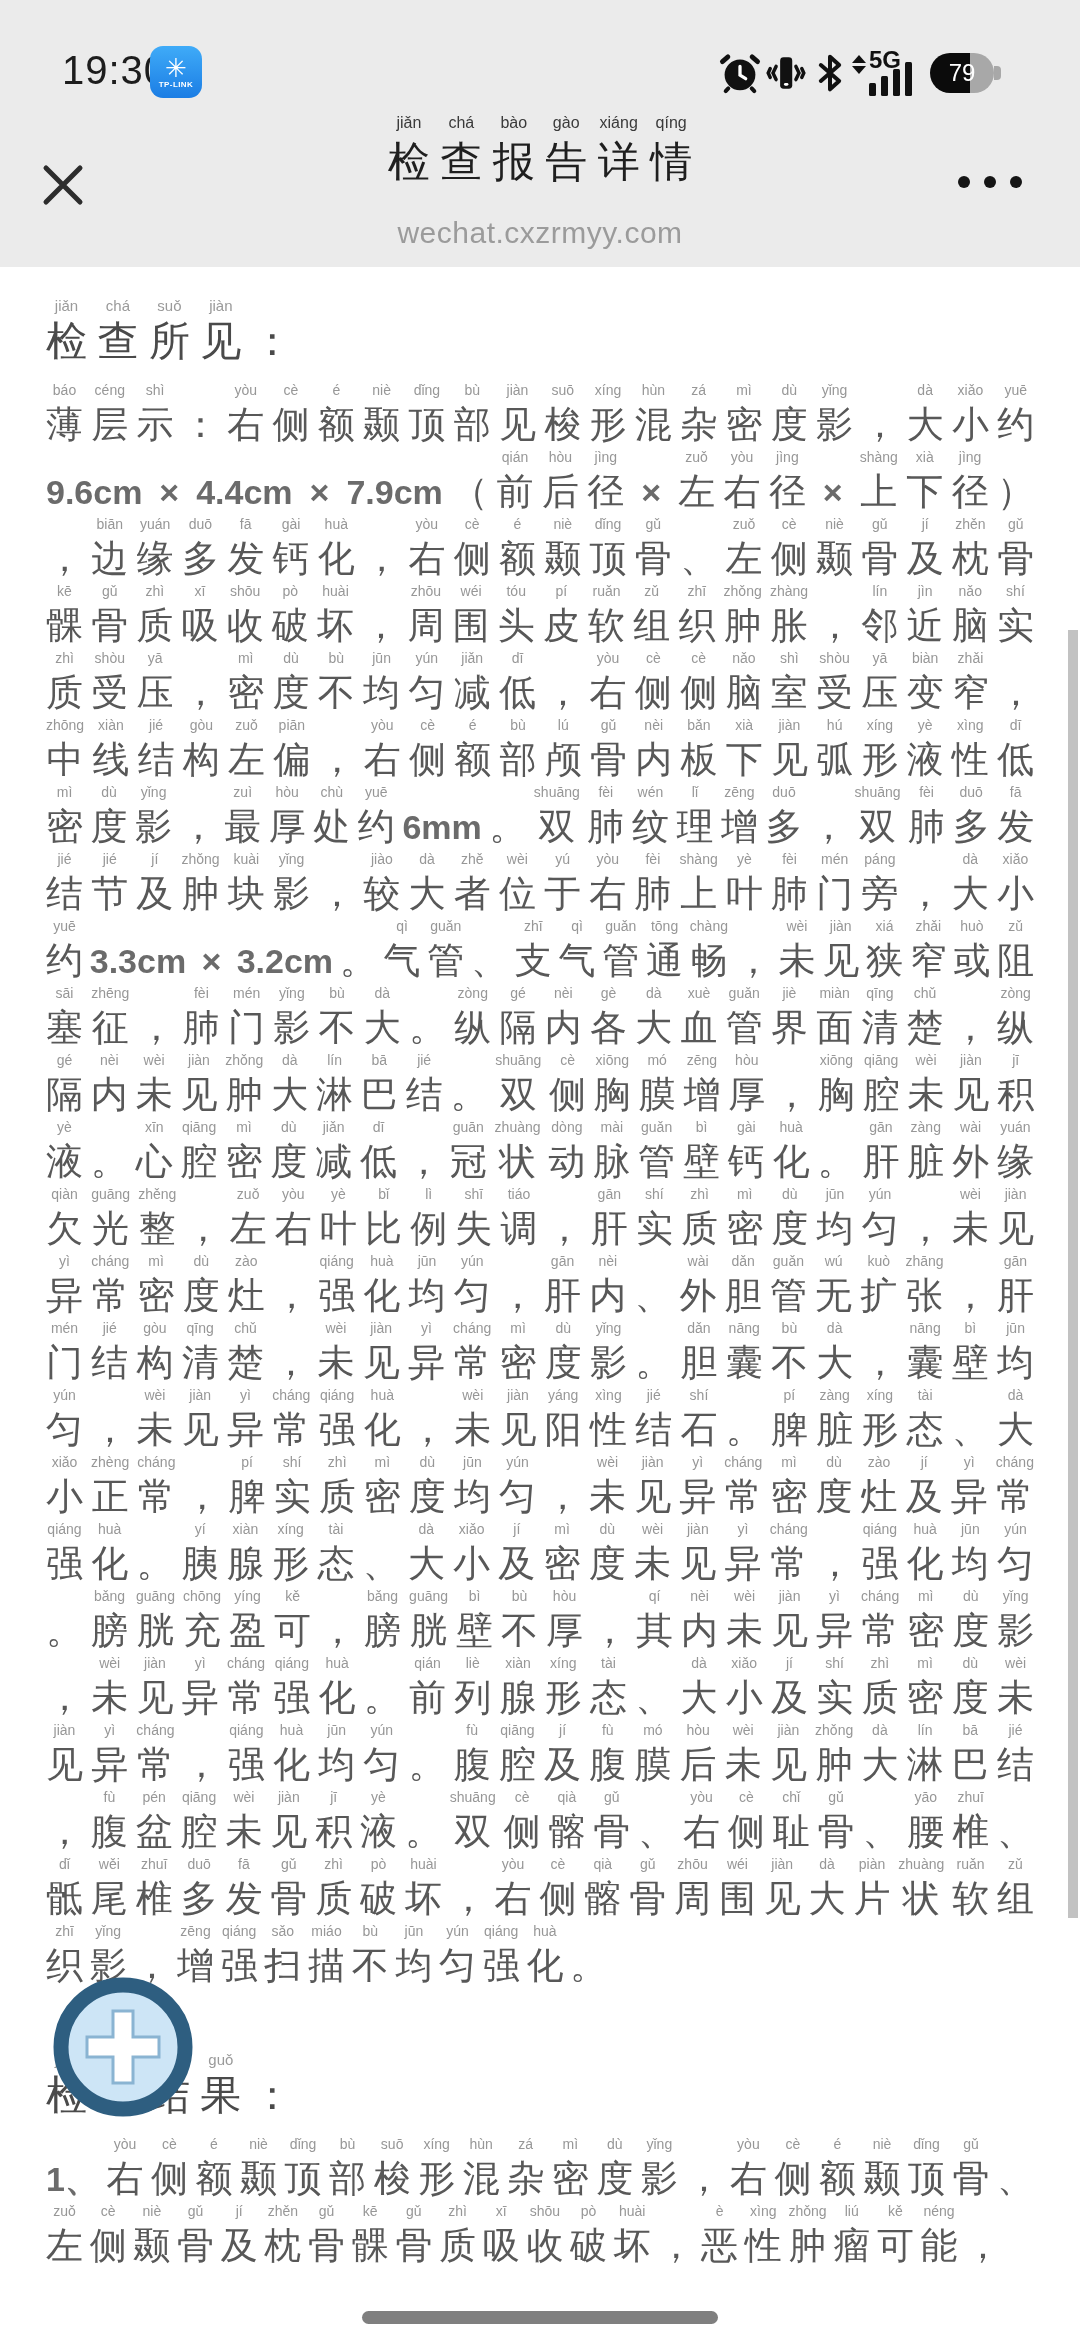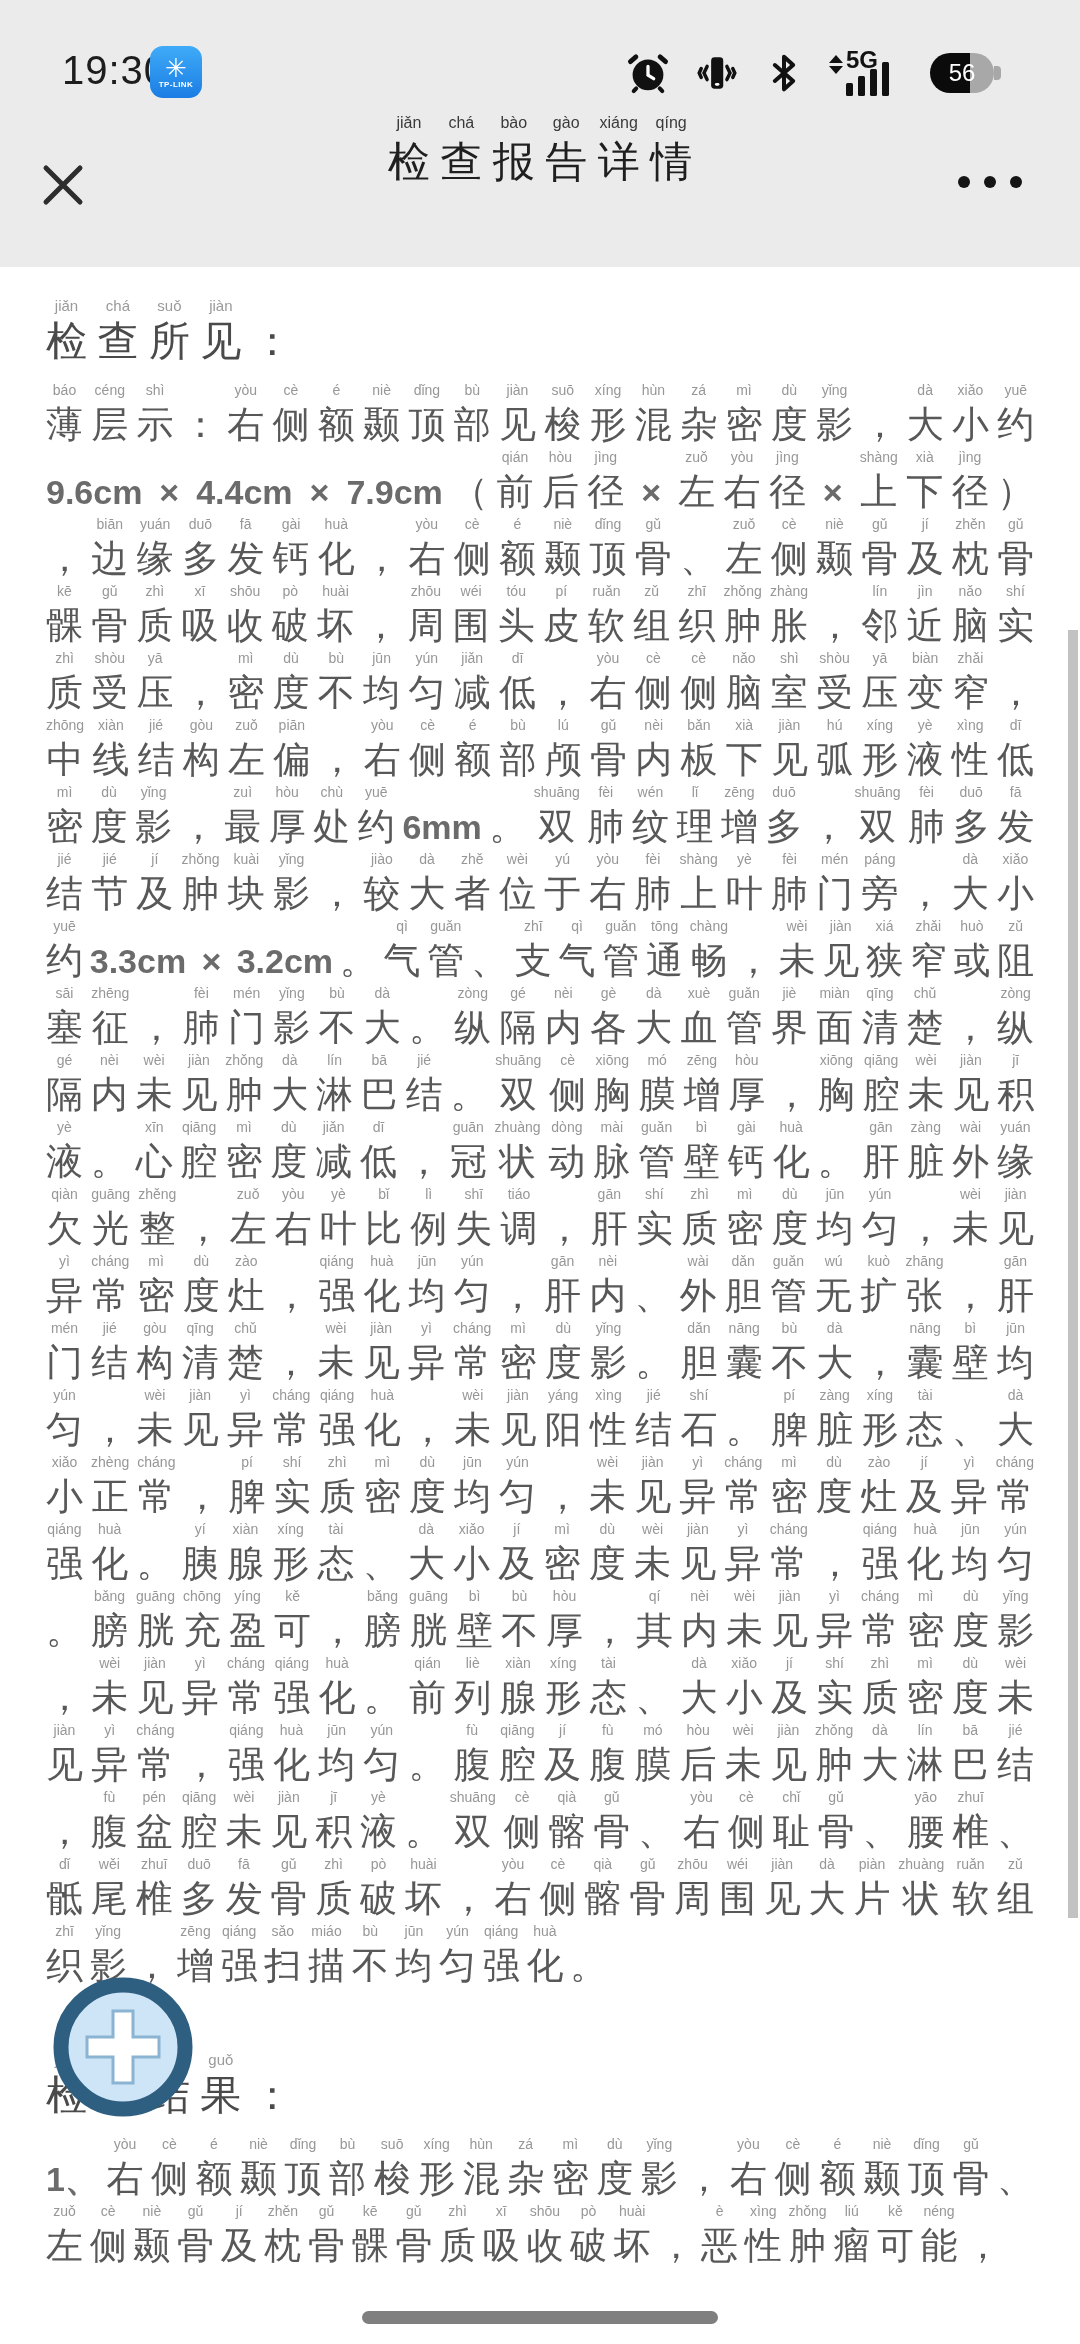--- a/index.html
+++ b/index.html
@@ -10,21 +10,21 @@
   .page{position:absolute;inset:0;}
 
   
   .header{position:absolute;top:0;left:0;width:1080px;height:267px;background:var(--header_bg,#ebebeb);}
   .time{position:absolute;left:62px;top:48px;font-size:40px;color:#1d1d1d;letter-spacing:1px;}
   .tplink{position:absolute;left:150px;top:46px;width:52px;height:52px;border-radius:13px;
     background:linear-gradient(180deg,#3fabf8,#1b7de4);color:#fff;
     display:flex;flex-direction:column;align-items:center;justify-content:center;}
   .tp-star{font-size:26px;line-height:27px;}
   .tp-text{font-size:8px;font-weight:bold;letter-spacing:.4px;margin-top:-2px;text-align:center;}
-  .sb-right{position:absolute;right:86px;top:50px;height:46px;display:flex;align-items:center;gap:25px;justify-content:flex-end;}
+  .sb-right{position:absolute;right:86px;top:50px;height:46px;display:flex;align-items:center;gap:2px;justify-content:flex-end;}
   .sb-ic{display:block;}
   .net{position:relative;width:76px;height:46px;}
   .net .ud{position:absolute;left:0;top:5px;display:flex;flex-direction:column;gap:3px;}
   .tri-up{width:0;height:0;border-left:7px solid transparent;border-right:7px solid transparent;border-bottom:8px solid #111;}
   .tri-dn{width:0;height:0;border-left:7px solid transparent;border-right:7px solid transparent;border-top:8px solid #111;}
   .net .fiveg{position:absolute;left:17px;top:-4px;font-size:24px;font-weight:bold;color:#111;}
   .net .bars{position:absolute;left:17px;bottom:0;display:flex;align-items:flex-end;gap:5px;}
   .net .bars span{display:block;width:7px;background:#111;border-radius:1.5px;}
   .b1{height:13px;}.b2{height:20px;}.b3{height:27px;}.b4{height:34px;}
   .battery{position:relative;width:64px;height:40px;border-radius:20px;
@@ -116,37 +116,38 @@
           <span class="fiveg">5G</span>
           <span class="bars">
             <span class="b1"></span>
               <span class="b2"></span>
               <span class="b3"></span>
               <span class="b4"></span>
           </span>
         </div>
 
         <div class="battery">
-          <span class="pct">56</span>
+          <span class="pct">79</span>
         </div>
       </div>
     </div>
 
     <svg class="nav-close" width="50" height="50" viewBox="0 0 50 50">
       <path d="M8 8 L42 42 M42 8 L8 42" stroke="#2d2d2d" stroke-width="5" stroke-linecap="round"></path>
     </svg>
 
     <div class="nav-title"><span class="rc"><span class="py">jiǎn</span><span class="ch">检</span></span> <span class="rc"><span class="py">chá</span><span class="ch">查</span></span> <span class="rc"><span class="py">bào</span><span class="ch">报</span></span> <span class="rc"><span class="py">gào</span><span class="ch">告</span></span> <span class="rc"><span class="py">xiáng</span><span class="ch">详</span></span> <span class="rc"><span class="py">qíng</span><span class="ch">情</span></span> </div>
 
     <div class="nav-dots">
       <span class="dot"></span>
       <span class="dot"></span>
       <span class="dot"></span>
     </div>
 
+    <div class="url">wechat.cxzrmyy.com</div>
   </header>
 
   <main class="content">
     <div class="h1"><span class="rc"><span class="py">jiǎn</span><span class="ch">检</span></span> <span class="rc"><span class="py">chá</span><span class="ch">查</span></span> <span class="rc"><span class="py">suǒ</span><span class="ch">所</span></span> <span class="rc"><span class="py">jiàn</span><span class="ch">见</span></span> <span class="rc"><span class="py">&nbsp;</span><span class="ch">：</span></span> </div>
     <div class="para"><span class="rc"><span class="py">báo</span><span class="ch">薄</span></span> <span class="rc"><span class="py">céng</span><span class="ch">层</span></span> <span class="rc"><span class="py">shì</span><span class="ch">示</span></span> <span class="rc"><span class="py">&nbsp;</span><span class="ch">：</span></span> <span class="rc"><span class="py">yòu</span><span class="ch">右</span></span> <span class="rc"><span class="py">cè</span><span class="ch">侧</span></span> <span class="rc"><span class="py">é</span><span class="ch">额</span></span> <span class="rc"><span class="py">niè</span><span class="ch">颞</span></span> <span class="rc"><span class="py">dǐng</span><span class="ch">顶</span></span> <span class="rc"><span class="py">bù</span><span class="ch">部</span></span> <span class="rc"><span class="py">jiàn</span><span class="ch">见</span></span> <span class="rc"><span class="py">suō</span><span class="ch">梭</span></span> <span class="rc"><span class="py">xíng</span><span class="ch">形</span></span> <span class="rc"><span class="py">hùn</span><span class="ch">混</span></span> <span class="rc"><span class="py">zá</span><span class="ch">杂</span></span> <span class="rc"><span class="py">mì</span><span class="ch">密</span></span> <span class="rc"><span class="py">dù</span><span class="ch">度</span></span> <span class="rc"><span class="py">yǐng</span><span class="ch">影</span></span> <span class="rc"><span class="py">&nbsp;</span><span class="ch">，</span></span> <span class="rc"><span class="py">dà</span><span class="ch">大</span></span> <span class="rc"><span class="py">xiǎo</span><span class="ch">小</span></span> <span class="rc"><span class="py">yuē</span><span class="ch">约</span></span> <span class="rc"><span class="py">&nbsp;</span><span class="ch lat">9.6cm</span></span> <span class="rc"><span class="py">&nbsp;</span><span class="ch lat">×</span></span> <span class="rc"><span class="py">&nbsp;</span><span class="ch lat">4.4cm</span></span> <span class="rc"><span class="py">&nbsp;</span><span class="ch lat">×</span></span> <span class="rc"><span class="py">&nbsp;</span><span class="ch lat">7.9cm</span></span> <span class="rc"><span class="py">&nbsp;</span><span class="ch">（</span></span> <span class="rc"><span class="py">qián</span><span class="ch">前</span></span> <span class="rc"><span class="py">hòu</span><span class="ch">后</span></span> <span class="rc"><span class="py">jìng</span><span class="ch">径</span></span> <span class="rc"><span class="py">&nbsp;</span><span class="ch lat">×</span></span> <span class="rc"><span class="py">zuǒ</span><span class="ch">左</span></span> <span class="rc"><span class="py">yòu</span><span class="ch">右</span></span> <span class="rc"><span class="py">jìng</span><span class="ch">径</span></span> <span class="rc"><span class="py">&nbsp;</span><span class="ch lat">×</span></span> <span class="rc"><span class="py">shàng</span><span class="ch">上</span></span> <span class="rc"><span class="py">xià</span><span class="ch">下</span></span> <span class="rc"><span class="py">jìng</span><span class="ch">径</span></span> <span class="rc"><span class="py">&nbsp;</span><span class="ch">）</span></span> <span class="rc"><span class="py">&nbsp;</span><span class="ch">，</span></span> <span class="rc"><span class="py">biān</span><span class="ch">边</span></span> <span class="rc"><span class="py">yuán</span><span class="ch">缘</span></span> <span class="rc"><span class="py">duō</span><span class="ch">多</span></span> <span class="rc"><span class="py">fā</span><span class="ch">发</span></span> <span class="rc"><span class="py">gài</span><span class="ch">钙</span></span> <span class="rc"><span class="py">huà</span><span class="ch">化</span></span> <span class="rc"><span class="py">&nbsp;</span><span class="ch">，</span></span> <span class="rc"><span class="py">yòu</span><span class="ch">右</span></span> <span class="rc"><span class="py">cè</span><span class="ch">侧</span></span> <span class="rc"><span class="py">é</span><span class="ch">额</span></span> <span class="rc"><span class="py">niè</span><span class="ch">颞</span></span> <span class="rc"><span class="py">dǐng</span><span class="ch">顶</span></span> <span class="rc"><span class="py">gǔ</span><span class="ch">骨</span></span> <span class="rc"><span class="py">&nbsp;</span><span class="ch">、</span></span> <span class="rc"><span class="py">zuǒ</span><span class="ch">左</span></span> <span class="rc"><span class="py">cè</span><span class="ch">侧</span></span> <span class="rc"><span class="py">niè</span><span class="ch">颞</span></span> <span class="rc"><span class="py">gǔ</span><span class="ch">骨</span></span> <span class="rc"><span class="py">jí</span><span class="ch">及</span></span> <span class="rc"><span class="py">zhěn</span><span class="ch">枕</span></span> <span class="rc"><span class="py">gǔ</span><span class="ch">骨</span></span> <span class="rc"><span class="py">kē</span><span class="ch">髁</span></span> <span class="rc"><span class="py">gǔ</span><span class="ch">骨</span></span> <span class="rc"><span class="py">zhì</span><span class="ch">质</span></span> <span class="rc"><span class="py">xī</span><span class="ch">吸</span></span> <span class="rc"><span class="py">shōu</span><span class="ch">收</span></span> <span class="rc"><span class="py">pò</span><span class="ch">破</span></span> <span class="rc"><span class="py">huài</span><span class="ch">坏</span></span> <span class="rc"><span class="py">&nbsp;</span><span class="ch">，</span></span> <span class="rc"><span class="py">zhōu</span><span class="ch">周</span></span> <span class="rc"><span class="py">wéi</span><span class="ch">围</span></span> <span class="rc"><span class="py">tóu</span><span class="ch">头</span></span> <span class="rc"><span class="py">pí</span><span class="ch">皮</span></span> <span class="rc"><span class="py">ruǎn</span><span class="ch">软</span></span> <span class="rc"><span class="py">zǔ</span><span class="ch">组</span></span> <span class="rc"><span class="py">zhī</span><span class="ch">织</span></span> <span class="rc"><span class="py">zhǒng</span><span class="ch">肿</span></span> <span class="rc"><span class="py">zhàng</span><span class="ch">胀</span></span> <span class="rc"><span class="py">&nbsp;</span><span class="ch">，</span></span> <span class="rc"><span class="py">lín</span><span class="ch">邻</span></span> <span class="rc"><span class="py">jìn</span><span class="ch">近</span></span> <span class="rc"><span class="py">nǎo</span><span class="ch">脑</span></span> <span class="rc"><span class="py">shí</span><span class="ch">实</span></span> <span class="rc"><span class="py">zhì</span><span class="ch">质</span></span> <span class="rc"><span class="py">shòu</span><span class="ch">受</span></span> <span class="rc"><span class="py">yā</span><span class="ch">压</span></span> <span class="rc"><span class="py">&nbsp;</span><span class="ch">，</span></span> <span class="rc"><span class="py">mì</span><span class="ch">密</span></span> <span class="rc"><span class="py">dù</span><span class="ch">度</span></span> <span class="rc"><span class="py">bù</span><span class="ch">不</span></span> <span class="rc"><span class="py">jūn</span><span class="ch">均</span></span> <span class="rc"><span class="py">yún</span><span class="ch">匀</span></span> <span class="rc"><span class="py">jiǎn</span><span class="ch">减</span></span> <span class="rc"><span class="py">dī</span><span class="ch">低</span></span> <span class="rc"><span class="py">&nbsp;</span><span class="ch">，</span></span> <span class="rc"><span class="py">yòu</span><span class="ch">右</span></span> <span class="rc"><span class="py">cè</span><span class="ch">侧</span></span> <span class="rc"><span class="py">cè</span><span class="ch">侧</span></span> <span class="rc"><span class="py">nǎo</span><span class="ch">脑</span></span> <span class="rc"><span class="py">shì</span><span class="ch">室</span></span> <span class="rc"><span class="py">shòu</span><span class="ch">受</span></span> <span class="rc"><span class="py">yā</span><span class="ch">压</span></span> <span class="rc"><span class="py">biàn</span><span class="ch">变</span></span> <span class="rc"><span class="py">zhǎi</span><span class="ch">窄</span></span> <span class="rc"><span class="py">&nbsp;</span><span class="ch">，</span></span> <span class="rc"><span class="py">zhōng</span><span class="ch">中</span></span> <span class="rc"><span class="py">xiàn</span><span class="ch">线</span></span> <span class="rc"><span class="py">jié</span><span class="ch">结</span></span> <span class="rc"><span class="py">gòu</span><span class="ch">构</span></span> <span class="rc"><span class="py">zuǒ</span><span class="ch">左</span></span> <span class="rc"><span class="py">piān</span><span class="ch">偏</span></span> <span class="rc"><span class="py">&nbsp;</span><span class="ch">，</span></span> <span class="rc"><span class="py">yòu</span><span class="ch">右</span></span> <span class="rc"><span class="py">cè</span><span class="ch">侧</span></span> <span class="rc"><span class="py">é</span><span class="ch">额</span></span> <span class="rc"><span class="py">bù</span><span class="ch">部</span></span> <span class="rc"><span class="py">lú</span><span class="ch">颅</span></span> <span class="rc"><span class="py">gǔ</span><span class="ch">骨</span></span> <span class="rc"><span class="py">nèi</span><span class="ch">内</span></span> <span class="rc"><span class="py">bǎn</span><span class="ch">板</span></span> <span class="rc"><span class="py">xià</span><span class="ch">下</span></span> <span class="rc"><span class="py">jiàn</span><span class="ch">见</span></span> <span class="rc"><span class="py">hú</span><span class="ch">弧</span></span> <span class="rc"><span class="py">xíng</span><span class="ch">形</span></span> <span class="rc"><span class="py">yè</span><span class="ch">液</span></span> <span class="rc"><span class="py">xìng</span><span class="ch">性</span></span> <span class="rc"><span class="py">dī</span><span class="ch">低</span></span> <span class="rc"><span class="py">mì</span><span class="ch">密</span></span> <span class="rc"><span class="py">dù</span><span class="ch">度</span></span> <span class="rc"><span class="py">yǐng</span><span class="ch">影</span></span> <span class="rc"><span class="py">&nbsp;</span><span class="ch">，</span></span> <span class="rc"><span class="py">zuì</span><span class="ch">最</span></span> <span class="rc"><span class="py">hòu</span><span class="ch">厚</span></span> <span class="rc"><span class="py">chù</span><span class="ch">处</span></span> <span class="rc"><span class="py">yuē</span><span class="ch">约</span></span> <span class="rc"><span class="py">&nbsp;</span><span class="ch lat">6mm</span></span> <span class="rc"><span class="py">&nbsp;</span><span class="ch">。</span></span> <span class="rc"><span class="py">shuāng</span><span class="ch">双</span></span> <span class="rc"><span class="py">fèi</span><span class="ch">肺</span></span> <span class="rc"><span class="py">wén</span><span class="ch">纹</span></span> <span class="rc"><span class="py">lǐ</span><span class="ch">理</span></span> <span class="rc"><span class="py">zēng</span><span class="ch">增</span></span> <span class="rc"><span class="py">duō</span><span class="ch">多</span></span> <span class="rc"><span class="py">&nbsp;</span><span class="ch">，</span></span> <span class="rc"><span class="py">shuāng</span><span class="ch">双</span></span> <span class="rc"><span class="py">fèi</span><span class="ch">肺</span></span> <span class="rc"><span class="py">duō</span><span class="ch">多</span></span> <span class="rc"><span class="py">fā</span><span class="ch">发</span></span> <span class="rc"><span class="py">jié</span><span class="ch">结</span></span> <span class="rc"><span class="py">jié</span><span class="ch">节</span></span> <span class="rc"><span class="py">jí</span><span class="ch">及</span></span> <span class="rc"><span class="py">zhǒng</span><span class="ch">肿</span></span> <span class="rc"><span class="py">kuài</span><span class="ch">块</span></span> <span class="rc"><span class="py">yǐng</span><span class="ch">影</span></span> <span class="rc"><span class="py">&nbsp;</span><span class="ch">，</span></span> <span class="rc"><span class="py">jiào</span><span class="ch">较</span></span> <span class="rc"><span class="py">dà</span><span class="ch">大</span></span> <span class="rc"><span class="py">zhě</span><span class="ch">者</span></span> <span class="rc"><span class="py">wèi</span><span class="ch">位</span></span> <span class="rc"><span class="py">yú</span><span class="ch">于</span></span> <span class="rc"><span class="py">yòu</span><span class="ch">右</span></span> <span class="rc"><span class="py">fèi</span><span class="ch">肺</span></span> <span class="rc"><span class="py">shàng</span><span class="ch">上</span></span> <span class="rc"><span class="py">yè</span><span class="ch">叶</span></span> <span class="rc"><span class="py">fèi</span><span class="ch">肺</span></span> <span class="rc"><span class="py">mén</span><span class="ch">门</span></span> <span class="rc"><span class="py">páng</span><span class="ch">旁</span></span> <span class="rc"><span class="py">&nbsp;</span><span class="ch">，</span></span> <span class="rc"><span class="py">dà</span><span class="ch">大</span></span> <span class="rc"><span class="py">xiǎo</span><span class="ch">小</span></span> <span class="rc"><span class="py">yuē</span><span class="ch">约</span></span> <span class="rc"><span class="py">&nbsp;</span><span class="ch lat">3.3cm</span></span> <span class="rc"><span class="py">&nbsp;</span><span class="ch lat">×</span></span> <span class="rc"><span class="py">&nbsp;</span><span class="ch lat">3.2cm</span></span> <span class="rc"><span class="py">&nbsp;</span><span class="ch">。</span></span> <span class="rc"><span class="py">qì</span><span class="ch">气</span></span> <span class="rc"><span class="py">guǎn</span><span class="ch">管</span></span> <span class="rc"><span class="py">&nbsp;</span><span class="ch">、</span></span> <span class="rc"><span class="py">zhī</span><span class="ch">支</span></span> <span class="rc"><span class="py">qì</span><span class="ch">气</span></span> <span class="rc"><span class="py">guǎn</span><span class="ch">管</span></span> <span class="rc"><span class="py">tōng</span><span class="ch">通</span></span> <span class="rc"><span class="py">chàng</span><span class="ch">畅</span></span> <span class="rc"><span class="py">&nbsp;</span><span class="ch">，</span></span> <span class="rc"><span class="py">wèi</span><span class="ch">未</span></span> <span class="rc"><span class="py">jiàn</span><span class="ch">见</span></span> <span class="rc"><span class="py">xiá</span><span class="ch">狭</span></span> <span class="rc"><span class="py">zhǎi</span><span class="ch">窄</span></span> <span class="rc"><span class="py">huò</span><span class="ch">或</span></span> <span class="rc"><span class="py">zǔ</span><span class="ch">阻</span></span> <span class="rc"><span class="py">sāi</span><span class="ch">塞</span></span> <span class="rc"><span class="py">zhēng</span><span class="ch">征</span></span> <span class="rc"><span class="py">&nbsp;</span><span class="ch">，</span></span> <span class="rc"><span class="py">fèi</span><span class="ch">肺</span></span> <span class="rc"><span class="py">mén</span><span class="ch">门</span></span> <span class="rc"><span class="py">yǐng</span><span class="ch">影</span></span> <span class="rc"><span class="py">bù</span><span class="ch">不</span></span> <span class="rc"><span class="py">dà</span><span class="ch">大</span></span> <span class="rc"><span class="py">&nbsp;</span><span class="ch">。</span></span> <span class="rc"><span class="py">zòng</span><span class="ch">纵</span></span> <span class="rc"><span class="py">gé</span><span class="ch">隔</span></span> <span class="rc"><span class="py">nèi</span><span class="ch">内</span></span> <span class="rc"><span class="py">gè</span><span class="ch">各</span></span> <span class="rc"><span class="py">dà</span><span class="ch">大</span></span> <span class="rc"><span class="py">xuè</span><span class="ch">血</span></span> <span class="rc"><span class="py">guǎn</span><span class="ch">管</span></span> <span class="rc"><span class="py">jiè</span><span class="ch">界</span></span> <span class="rc"><span class="py">miàn</span><span class="ch">面</span></span> <span class="rc"><span class="py">qīng</span><span class="ch">清</span></span> <span class="rc"><span class="py">chǔ</span><span class="ch">楚</span></span> <span class="rc"><span class="py">&nbsp;</span><span class="ch">，</span></span> <span class="rc"><span class="py">zòng</span><span class="ch">纵</span></span> <span class="rc"><span class="py">gé</span><span class="ch">隔</span></span> <span class="rc"><span class="py">nèi</span><span class="ch">内</span></span> <span class="rc"><span class="py">wèi</span><span class="ch">未</span></span> <span class="rc"><span class="py">jiàn</span><span class="ch">见</span></span> <span class="rc"><span class="py">zhǒng</span><span class="ch">肿</span></span> <span class="rc"><span class="py">dà</span><span class="ch">大</span></span> <span class="rc"><span class="py">lín</span><span class="ch">淋</span></span> <span class="rc"><span class="py">bā</span><span class="ch">巴</span></span> <span class="rc"><span class="py">jié</span><span class="ch">结</span></span> <span class="rc"><span class="py">&nbsp;</span><span class="ch">。</span></span> <span class="rc"><span class="py">shuāng</span><span class="ch">双</span></span> <span class="rc"><span class="py">cè</span><span class="ch">侧</span></span> <span class="rc"><span class="py">xiōng</span><span class="ch">胸</span></span> <span class="rc"><span class="py">mó</span><span class="ch">膜</span></span> <span class="rc"><span class="py">zēng</span><span class="ch">增</span></span> <span class="rc"><span class="py">hòu</span><span class="ch">厚</span></span> <span class="rc"><span class="py">&nbsp;</span><span class="ch">，</span></span> <span class="rc"><span class="py">xiōng</span><span class="ch">胸</span></span> <span class="rc"><span class="py">qiāng</span><span class="ch">腔</span></span> <span class="rc"><span class="py">wèi</span><span class="ch">未</span></span> <span class="rc"><span class="py">jiàn</span><span class="ch">见</span></span> <span class="rc"><span class="py">jī</span><span class="ch">积</span></span> <span class="rc"><span class="py">yè</span><span class="ch">液</span></span> <span class="rc"><span class="py">&nbsp;</span><span class="ch">。</span></span> <span class="rc"><span class="py">xīn</span><span class="ch">心</span></span> <span class="rc"><span class="py">qiāng</span><span class="ch">腔</span></span> <span class="rc"><span class="py">mì</span><span class="ch">密</span></span> <span class="rc"><span class="py">dù</span><span class="ch">度</span></span> <span class="rc"><span class="py">jiǎn</span><span class="ch">减</span></span> <span class="rc"><span class="py">dī</span><span class="ch">低</span></span> <span class="rc"><span class="py">&nbsp;</span><span class="ch">，</span></span> <span class="rc"><span class="py">guān</span><span class="ch">冠</span></span> <span class="rc"><span class="py">zhuàng</span><span class="ch">状</span></span> <span class="rc"><span class="py">dòng</span><span class="ch">动</span></span> <span class="rc"><span class="py">mài</span><span class="ch">脉</span></span> <span class="rc"><span class="py">guǎn</span><span class="ch">管</span></span> <span class="rc"><span class="py">bì</span><span class="ch">壁</span></span> <span class="rc"><span class="py">gài</span><span class="ch">钙</span></span> <span class="rc"><span class="py">huà</span><span class="ch">化</span></span> <span class="rc"><span class="py">&nbsp;</span><span class="ch">。</span></span> <span class="rc"><span class="py">gān</span><span class="ch">肝</span></span> <span class="rc"><span class="py">zàng</span><span class="ch">脏</span></span> <span class="rc"><span class="py">wài</span><span class="ch">外</span></span> <span class="rc"><span class="py">yuán</span><span class="ch">缘</span></span> <span class="rc"><span class="py">qiàn</span><span class="ch">欠</span></span> <span class="rc"><span class="py">guāng</span><span class="ch">光</span></span> <span class="rc"><span class="py">zhěng</span><span class="ch">整</span></span> <span class="rc"><span class="py">&nbsp;</span><span class="ch">，</span></span> <span class="rc"><span class="py">zuǒ</span><span class="ch">左</span></span> <span class="rc"><span class="py">yòu</span><span class="ch">右</span></span> <span class="rc"><span class="py">yè</span><span class="ch">叶</span></span> <span class="rc"><span class="py">bǐ</span><span class="ch">比</span></span> <span class="rc"><span class="py">lì</span><span class="ch">例</span></span> <span class="rc"><span class="py">shī</span><span class="ch">失</span></span> <span class="rc"><span class="py">tiáo</span><span class="ch">调</span></span> <span class="rc"><span class="py">&nbsp;</span><span class="ch">，</span></span> <span class="rc"><span class="py">gān</span><span class="ch">肝</span></span> <span class="rc"><span class="py">shí</span><span class="ch">实</span></span> <span class="rc"><span class="py">zhì</span><span class="ch">质</span></span> <span class="rc"><span class="py">mì</span><span class="ch">密</span></span> <span class="rc"><span class="py">dù</span><span class="ch">度</span></span> <span class="rc"><span class="py">jūn</span><span class="ch">均</span></span> <span class="rc"><span class="py">yún</span><span class="ch">匀</span></span> <span class="rc"><span class="py">&nbsp;</span><span class="ch">，</span></span> <span class="rc"><span class="py">wèi</span><span class="ch">未</span></span> <span class="rc"><span class="py">jiàn</span><span class="ch">见</span></span> <span class="rc"><span class="py">yì</span><span class="ch">异</span></span> <span class="rc"><span class="py">cháng</span><span class="ch">常</span></span> <span class="rc"><span class="py">mì</span><span class="ch">密</span></span> <span class="rc"><span class="py">dù</span><span class="ch">度</span></span> <span class="rc"><span class="py">zào</span><span class="ch">灶</span></span> <span class="rc"><span class="py">&nbsp;</span><span class="ch">，</span></span> <span class="rc"><span class="py">qiáng</span><span class="ch">强</span></span> <span class="rc"><span class="py">huà</span><span class="ch">化</span></span> <span class="rc"><span class="py">jūn</span><span class="ch">均</span></span> <span class="rc"><span class="py">yún</span><span class="ch">匀</span></span> <span class="rc"><span class="py">&nbsp;</span><span class="ch">，</span></span> <span class="rc"><span class="py">gān</span><span class="ch">肝</span></span> <span class="rc"><span class="py">nèi</span><span class="ch">内</span></span> <span class="rc"><span class="py">&nbsp;</span><span class="ch">、</span></span> <span class="rc"><span class="py">wài</span><span class="ch">外</span></span> <span class="rc"><span class="py">dǎn</span><span class="ch">胆</span></span> <span class="rc"><span class="py">guǎn</span><span class="ch">管</span></span> <span class="rc"><span class="py">wú</span><span class="ch">无</span></span> <span class="rc"><span class="py">kuò</span><span class="ch">扩</span></span> <span class="rc"><span class="py">zhāng</span><span class="ch">张</span></span> <span class="rc"><span class="py">&nbsp;</span><span class="ch">，</span></span> <span class="rc"><span class="py">gān</span><span class="ch">肝</span></span> <span class="rc"><span class="py">mén</span><span class="ch">门</span></span> <span class="rc"><span class="py">jié</span><span class="ch">结</span></span> <span class="rc"><span class="py">gòu</span><span class="ch">构</span></span> <span class="rc"><span class="py">qīng</span><span class="ch">清</span></span> <span class="rc"><span class="py">chǔ</span><span class="ch">楚</span></span> <span class="rc"><span class="py">&nbsp;</span><span class="ch">，</span></span> <span class="rc"><span class="py">wèi</span><span class="ch">未</span></span> <span class="rc"><span class="py">jiàn</span><span class="ch">见</span></span> <span class="rc"><span class="py">yì</span><span class="ch">异</span></span> <span class="rc"><span class="py">cháng</span><span class="ch">常</span></span> <span class="rc"><span class="py">mì</span><span class="ch">密</span></span> <span class="rc"><span class="py">dù</span><span class="ch">度</span></span> <span class="rc"><span class="py">yǐng</span><span class="ch">影</span></span> <span class="rc"><span class="py">&nbsp;</span><span class="ch">。</span></span> <span class="rc"><span class="py">dǎn</span><span class="ch">胆</span></span> <span class="rc"><span class="py">nāng</span><span class="ch">囊</span></span> <span class="rc"><span class="py">bù</span><span class="ch">不</span></span> <span class="rc"><span class="py">dà</span><span class="ch">大</span></span> <span class="rc"><span class="py">&nbsp;</span><span class="ch">，</span></span> <span class="rc"><span class="py">nāng</span><span class="ch">囊</span></span> <span class="rc"><span class="py">bì</span><span class="ch">壁</span></span> <span class="rc"><span class="py">jūn</span><span class="ch">均</span></span> <span class="rc"><span class="py">yún</span><span class="ch">匀</span></span> <span class="rc"><span class="py">&nbsp;</span><span class="ch">，</span></span> <span class="rc"><span class="py">wèi</span><span class="ch">未</span></span> <span class="rc"><span class="py">jiàn</span><span class="ch">见</span></span> <span class="rc"><span class="py">yì</span><span class="ch">异</span></span> <span class="rc"><span class="py">cháng</span><span class="ch">常</span></span> <span class="rc"><span class="py">qiáng</span><span class="ch">强</span></span> <span class="rc"><span class="py">huà</span><span class="ch">化</span></span> <span class="rc"><span class="py">&nbsp;</span><span class="ch">，</span></span> <span class="rc"><span class="py">wèi</span><span class="ch">未</span></span> <span class="rc"><span class="py">jiàn</span><span class="ch">见</span></span> <span class="rc"><span class="py">yáng</span><span class="ch">阳</span></span> <span class="rc"><span class="py">xìng</span><span class="ch">性</span></span> <span class="rc"><span class="py">jié</span><span class="ch">结</span></span> <span class="rc"><span class="py">shí</span><span class="ch">石</span></span> <span class="rc"><span class="py">&nbsp;</span><span class="ch">。</span></span> <span class="rc"><span class="py">pí</span><span class="ch">脾</span></span> <span class="rc"><span class="py">zàng</span><span class="ch">脏</span></span> <span class="rc"><span class="py">xíng</span><span class="ch">形</span></span> <span class="rc"><span class="py">tài</span><span class="ch">态</span></span> <span class="rc"><span class="py">&nbsp;</span><span class="ch">、</span></span> <span class="rc"><span class="py">dà</span><span class="ch">大</span></span> <span class="rc"><span class="py">xiǎo</span><span class="ch">小</span></span> <span class="rc"><span class="py">zhèng</span><span class="ch">正</span></span> <span class="rc"><span class="py">cháng</span><span class="ch">常</span></span> <span class="rc"><span class="py">&nbsp;</span><span class="ch">，</span></span> <span class="rc"><span class="py">pí</span><span class="ch">脾</span></span> <span class="rc"><span class="py">shí</span><span class="ch">实</span></span> <span class="rc"><span class="py">zhì</span><span class="ch">质</span></span> <span class="rc"><span class="py">mì</span><span class="ch">密</span></span> <span class="rc"><span class="py">dù</span><span class="ch">度</span></span> <span class="rc"><span class="py">jūn</span><span class="ch">均</span></span> <span class="rc"><span class="py">yún</span><span class="ch">匀</span></span> <span class="rc"><span class="py">&nbsp;</span><span class="ch">，</span></span> <span class="rc"><span class="py">wèi</span><span class="ch">未</span></span> <span class="rc"><span class="py">jiàn</span><span class="ch">见</span></span> <span class="rc"><span class="py">yì</span><span class="ch">异</span></span> <span class="rc"><span class="py">cháng</span><span class="ch">常</span></span> <span class="rc"><span class="py">mì</span><span class="ch">密</span></span> <span class="rc"><span class="py">dù</span><span class="ch">度</span></span> <span class="rc"><span class="py">zào</span><span class="ch">灶</span></span> <span class="rc"><span class="py">jí</span><span class="ch">及</span></span> <span class="rc"><span class="py">yì</span><span class="ch">异</span></span> <span class="rc"><span class="py">cháng</span><span class="ch">常</span></span> <span class="rc"><span class="py">qiáng</span><span class="ch">强</span></span> <span class="rc"><span class="py">huà</span><span class="ch">化</span></span> <span class="rc"><span class="py">&nbsp;</span><span class="ch">。</span></span> <span class="rc"><span class="py">yí</span><span class="ch">胰</span></span> <span class="rc"><span class="py">xiàn</span><span class="ch">腺</span></span> <span class="rc"><span class="py">xíng</span><span class="ch">形</span></span> <span class="rc"><span class="py">tài</span><span class="ch">态</span></span> <span class="rc"><span class="py">&nbsp;</span><span class="ch">、</span></span> <span class="rc"><span class="py">dà</span><span class="ch">大</span></span> <span class="rc"><span class="py">xiǎo</span><span class="ch">小</span></span> <span class="rc"><span class="py">jí</span><span class="ch">及</span></span> <span class="rc"><span class="py">mì</span><span class="ch">密</span></span> <span class="rc"><span class="py">dù</span><span class="ch">度</span></span> <span class="rc"><span class="py">wèi</span><span class="ch">未</span></span> <span class="rc"><span class="py">jiàn</span><span class="ch">见</span></span> <span class="rc"><span class="py">yì</span><span class="ch">异</span></span> <span class="rc"><span class="py">cháng</span><span class="ch">常</span></span> <span class="rc"><span class="py">&nbsp;</span><span class="ch">，</span></span> <span class="rc"><span class="py">qiáng</span><span class="ch">强</span></span> <span class="rc"><span class="py">huà</span><span class="ch">化</span></span> <span class="rc"><span class="py">jūn</span><span class="ch">均</span></span> <span class="rc"><span class="py">yún</span><span class="ch">匀</span></span> <span class="rc"><span class="py">&nbsp;</span><span class="ch">。</span></span> <span class="rc"><span class="py">bǎng</span><span class="ch">膀</span></span> <span class="rc"><span class="py">guāng</span><span class="ch">胱</span></span> <span class="rc"><span class="py">chōng</span><span class="ch">充</span></span> <span class="rc"><span class="py">yíng</span><span class="ch">盈</span></span> <span class="rc"><span class="py">kě</span><span class="ch">可</span></span> <span class="rc"><span class="py">&nbsp;</span><span class="ch">，</span></span> <span class="rc"><span class="py">bǎng</span><span class="ch">膀</span></span> <span class="rc"><span class="py">guāng</span><span class="ch">胱</span></span> <span class="rc"><span class="py">bì</span><span class="ch">壁</span></span> <span class="rc"><span class="py">bù</span><span class="ch">不</span></span> <span class="rc"><span class="py">hòu</span><span class="ch">厚</span></span> <span class="rc"><span class="py">&nbsp;</span><span class="ch">，</span></span> <span class="rc"><span class="py">qí</span><span class="ch">其</span></span> <span class="rc"><span class="py">nèi</span><span class="ch">内</span></span> <span class="rc"><span class="py">wèi</span><span class="ch">未</span></span> <span class="rc"><span class="py">jiàn</span><span class="ch">见</span></span> <span class="rc"><span class="py">yì</span><span class="ch">异</span></span> <span class="rc"><span class="py">cháng</span><span class="ch">常</span></span> <span class="rc"><span class="py">mì</span><span class="ch">密</span></span> <span class="rc"><span class="py">dù</span><span class="ch">度</span></span> <span class="rc"><span class="py">yǐng</span><span class="ch">影</span></span> <span class="rc"><span class="py">&nbsp;</span><span class="ch">，</span></span> <span class="rc"><span class="py">wèi</span><span class="ch">未</span></span> <span class="rc"><span class="py">jiàn</span><span class="ch">见</span></span> <span class="rc"><span class="py">yì</span><span class="ch">异</span></span> <span class="rc"><span class="py">cháng</span><span class="ch">常</span></span> <span class="rc"><span class="py">qiáng</span><span class="ch">强</span></span> <span class="rc"><span class="py">huà</span><span class="ch">化</span></span> <span class="rc"><span class="py">&nbsp;</span><span class="ch">。</span></span> <span class="rc"><span class="py">qián</span><span class="ch">前</span></span> <span class="rc"><span class="py">liè</span><span class="ch">列</span></span> <span class="rc"><span class="py">xiàn</span><span class="ch">腺</span></span> <span class="rc"><span class="py">xíng</span><span class="ch">形</span></span> <span class="rc"><span class="py">tài</span><span class="ch">态</span></span> <span class="rc"><span class="py">&nbsp;</span><span class="ch">、</span></span> <span class="rc"><span class="py">dà</span><span class="ch">大</span></span> <span class="rc"><span class="py">xiǎo</span><span class="ch">小</span></span> <span class="rc"><span class="py">jí</span><span class="ch">及</span></span> <span class="rc"><span class="py">shí</span><span class="ch">实</span></span> <span class="rc"><span class="py">zhì</span><span class="ch">质</span></span> <span class="rc"><span class="py">mì</span><span class="ch">密</span></span> <span class="rc"><span class="py">dù</span><span class="ch">度</span></span> <span class="rc"><span class="py">wèi</span><span class="ch">未</span></span> <span class="rc"><span class="py">jiàn</span><span class="ch">见</span></span> <span class="rc"><span class="py">yì</span><span class="ch">异</span></span> <span class="rc"><span class="py">cháng</span><span class="ch">常</span></span> <span class="rc"><span class="py">&nbsp;</span><span class="ch">，</span></span> <span class="rc"><span class="py">qiáng</span><span class="ch">强</span></span> <span class="rc"><span class="py">huà</span><span class="ch">化</span></span> <span class="rc"><span class="py">jūn</span><span class="ch">均</span></span> <span class="rc"><span class="py">yún</span><span class="ch">匀</span></span> <span class="rc"><span class="py">&nbsp;</span><span class="ch">。</span></span> <span class="rc"><span class="py">fù</span><span class="ch">腹</span></span> <span class="rc"><span class="py">qiāng</span><span class="ch">腔</span></span> <span class="rc"><span class="py">jí</span><span class="ch">及</span></span> <span class="rc"><span class="py">fù</span><span class="ch">腹</span></span> <span class="rc"><span class="py">mó</span><span class="ch">膜</span></span> <span class="rc"><span class="py">hòu</span><span class="ch">后</span></span> <span class="rc"><span class="py">wèi</span><span class="ch">未</span></span> <span class="rc"><span class="py">jiàn</span><span class="ch">见</span></span> <span class="rc"><span class="py">zhǒng</span><span class="ch">肿</span></span> <span class="rc"><span class="py">dà</span><span class="ch">大</span></span> <span class="rc"><span class="py">lín</span><span class="ch">淋</span></span> <span class="rc"><span class="py">bā</span><span class="ch">巴</span></span> <span class="rc"><span class="py">jié</span><span class="ch">结</span></span> <span class="rc"><span class="py">&nbsp;</span><span class="ch">，</span></span> <span class="rc"><span class="py">fù</span><span class="ch">腹</span></span> <span class="rc"><span class="py">pén</span><span class="ch">盆</span></span> <span class="rc"><span class="py">qiāng</span><span class="ch">腔</span></span> <span class="rc"><span class="py">wèi</span><span class="ch">未</span></span> <span class="rc"><span class="py">jiàn</span><span class="ch">见</span></span> <span class="rc"><span class="py">jī</span><span class="ch">积</span></span> <span class="rc"><span class="py">yè</span><span class="ch">液</span></span> <span class="rc"><span class="py">&nbsp;</span><span class="ch">。</span></span> <span class="rc"><span class="py">shuāng</span><span class="ch">双</span></span> <span class="rc"><span class="py">cè</span><span class="ch">侧</span></span> <span class="rc"><span class="py">qià</span><span class="ch">髂</span></span> <span class="rc"><span class="py">gǔ</span><span class="ch">骨</span></span> <span class="rc"><span class="py">&nbsp;</span><span class="ch">、</span></span> <span class="rc"><span class="py">yòu</span><span class="ch">右</span></span> <span class="rc"><span class="py">cè</span><span class="ch">侧</span></span> <span class="rc"><span class="py">chǐ</span><span class="ch">耻</span></span> <span class="rc"><span class="py">gǔ</span><span class="ch">骨</span></span> <span class="rc"><span class="py">&nbsp;</span><span class="ch">、</span></span> <span class="rc"><span class="py">yāo</span><span class="ch">腰</span></span> <span class="rc"><span class="py">zhuī</span><span class="ch">椎</span></span> <span class="rc"><span class="py">&nbsp;</span><span class="ch">、</span></span> <span class="rc"><span class="py">dǐ</span><span class="ch">骶</span></span> <span class="rc"><span class="py">wěi</span><span class="ch">尾</span></span> <span class="rc"><span class="py">zhuī</span><span class="ch">椎</span></span> <span class="rc"><span class="py">duō</span><span class="ch">多</span></span> <span class="rc"><span class="py">fā</span><span class="ch">发</span></span> <span class="rc"><span class="py">gǔ</span><span class="ch">骨</span></span> <span class="rc"><span class="py">zhì</span><span class="ch">质</span></span> <span class="rc"><span class="py">pò</span><span class="ch">破</span></span> <span class="rc"><span class="py">huài</span><span class="ch">坏</span></span> <span class="rc"><span class="py">&nbsp;</span><span class="ch">，</span></span> <span class="rc"><span class="py">yòu</span><span class="ch">右</span></span> <span class="rc"><span class="py">cè</span><span class="ch">侧</span></span> <span class="rc"><span class="py">qià</span><span class="ch">髂</span></span> <span class="rc"><span class="py">gǔ</span><span class="ch">骨</span></span> <span class="rc"><span class="py">zhōu</span><span class="ch">周</span></span> <span class="rc"><span class="py">wéi</span><span class="ch">围</span></span> <span class="rc"><span class="py">jiàn</span><span class="ch">见</span></span> <span class="rc"><span class="py">dà</span><span class="ch">大</span></span> <span class="rc"><span class="py">piàn</span><span class="ch">片</span></span> <span class="rc"><span class="py">zhuàng</span><span class="ch">状</span></span> <span class="rc"><span class="py">ruǎn</span><span class="ch">软</span></span> <span class="rc"><span class="py">zǔ</span><span class="ch">组</span></span> <span class="rc"><span class="py">zhī</span><span class="ch">织</span></span> <span class="rc"><span class="py">yǐng</span><span class="ch">影</span></span> <span class="rc"><span class="py">&nbsp;</span><span class="ch">，</span></span> <span class="rc"><span class="py">zēng</span><span class="ch">增</span></span> <span class="rc"><span class="py">qiáng</span><span class="ch">强</span></span> <span class="rc"><span class="py">sǎo</span><span class="ch">扫</span></span> <span class="rc"><span class="py">miáo</span><span class="ch">描</span></span> <span class="rc"><span class="py">bù</span><span class="ch">不</span></span> <span class="rc"><span class="py">jūn</span><span class="ch">均</span></span> <span class="rc"><span class="py">yún</span><span class="ch">匀</span></span> <span class="rc"><span class="py">qiáng</span><span class="ch">强</span></span> <span class="rc"><span class="py">huà</span><span class="ch">化</span></span> <span class="rc"><span class="py">&nbsp;</span><span class="ch">。</span></span> </div>
     <div class="h1 h2"><span class="rc"><span class="py">jiǎn</span><span class="ch">检</span></span> <span class="rc"><span class="py">chá</span><span class="ch">查</span></span> <span class="rc"><span class="py">jié</span><span class="ch">结</span></span> <span class="rc"><span class="py">guǒ</span><span class="ch">果</span></span> <span class="rc"><span class="py">&nbsp;</span><span class="ch">：</span></span> </div>
     <div class="para"><span class="rc"><span class="py">&nbsp;</span><span class="ch lat">1、</span></span> <span class="rc"><span class="py">yòu</span><span class="ch">右</span></span> <span class="rc"><span class="py">cè</span><span class="ch">侧</span></span> <span class="rc"><span class="py">é</span><span class="ch">额</span></span> <span class="rc"><span class="py">niè</span><span class="ch">颞</span></span> <span class="rc"><span class="py">dǐng</span><span class="ch">顶</span></span> <span class="rc"><span class="py">bù</span><span class="ch">部</span></span> <span class="rc"><span class="py">suō</span><span class="ch">梭</span></span> <span class="rc"><span class="py">xíng</span><span class="ch">形</span></span> <span class="rc"><span class="py">hùn</span><span class="ch">混</span></span> <span class="rc"><span class="py">zá</span><span class="ch">杂</span></span> <span class="rc"><span class="py">mì</span><span class="ch">密</span></span> <span class="rc"><span class="py">dù</span><span class="ch">度</span></span> <span class="rc"><span class="py">yǐng</span><span class="ch">影</span></span> <span class="rc"><span class="py">&nbsp;</span><span class="ch">，</span></span> <span class="rc"><span class="py">yòu</span><span class="ch">右</span></span> <span class="rc"><span class="py">cè</span><span class="ch">侧</span></span> <span class="rc"><span class="py">é</span><span class="ch">额</span></span> <span class="rc"><span class="py">niè</span><span class="ch">颞</span></span> <span class="rc"><span class="py">dǐng</span><span class="ch">顶</span></span> <span class="rc"><span class="py">gǔ</span><span class="ch">骨</span></span> <span class="rc"><span class="py">&nbsp;</span><span class="ch">、</span></span> <span class="rc"><span class="py">zuǒ</span><span class="ch">左</span></span> <span class="rc"><span class="py">cè</span><span class="ch">侧</span></span> <span class="rc"><span class="py">niè</span><span class="ch">颞</span></span> <span class="rc"><span class="py">gǔ</span><span class="ch">骨</span></span> <span class="rc"><span class="py">jí</span><span class="ch">及</span></span> <span class="rc"><span class="py">zhěn</span><span class="ch">枕</span></span> <span class="rc"><span class="py">gǔ</span><span class="ch">骨</span></span> <span class="rc"><span class="py">kē</span><span class="ch">髁</span></span> <span class="rc"><span class="py">gǔ</span><span class="ch">骨</span></span> <span class="rc"><span class="py">zhì</span><span class="ch">质</span></span> <span class="rc"><span class="py">xī</span><span class="ch">吸</span></span> <span class="rc"><span class="py">shōu</span><span class="ch">收</span></span> <span class="rc"><span class="py">pò</span><span class="ch">破</span></span> <span class="rc"><span class="py">huài</span><span class="ch">坏</span></span> <span class="rc"><span class="py">&nbsp;</span><span class="ch">，</span></span> <span class="rc"><span class="py">è</span><span class="ch">恶</span></span> <span class="rc"><span class="py">xìng</span><span class="ch">性</span></span> <span class="rc"><span class="py">zhǒng</span><span class="ch">肿</span></span> <span class="rc"><span class="py">liú</span><span class="ch">瘤</span></span> <span class="rc"><span class="py">kě</span><span class="ch">可</span></span> <span class="rc"><span class="py">néng</span><span class="ch">能</span></span> <span class="rc"><span class="py">&nbsp;</span><span class="ch">，</span></span> </div>
   </main>
 
   <div class="fab">

